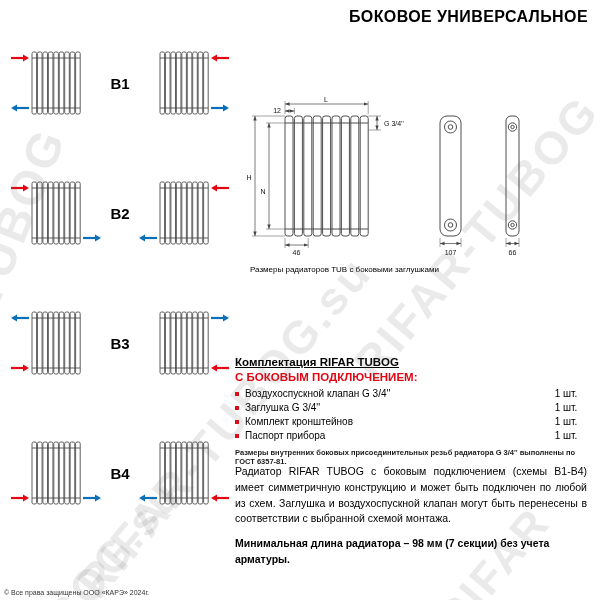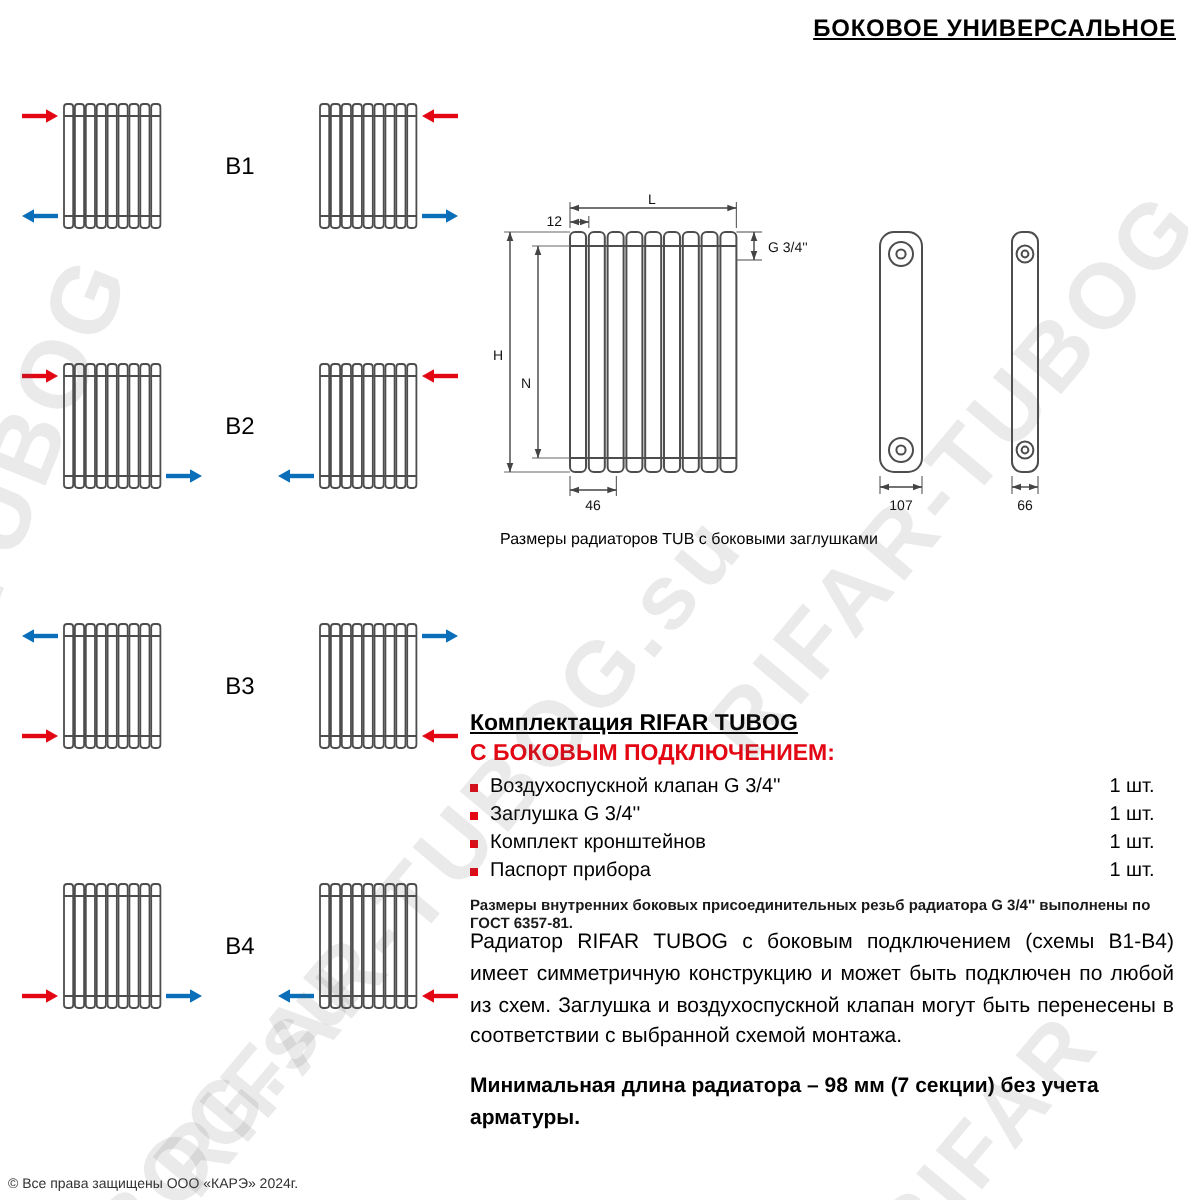--- a/index.html
+++ b/index.html
@@ -15,30 +15,30 @@
   .wm{position:absolute;font-weight:bold;white-space:nowrap;
       color:rgba(90,90,90,0.13);letter-spacing:3px;}
   .wm1{font-size:48px;left:-78px;top:190px;transform:rotate(-68deg);}
   .wm2{font-size:46px;left:10px;top:400px;transform:rotate(-50deg);}
   .wm3{font-size:46px;left:300px;top:210px;transform:rotate(-50deg);}
   .wm4{font-size:44px;left:-30px;top:555px;transform:rotate(-50deg);}
   .wm5{font-size:44px;left:420px;top:545px;transform:rotate(-50deg);}
   
   .page-title{
     position:absolute;top:7px;right:12px;z-index:2;
-    font-size:12px;font-weight:800;line-height:1.25;letter-spacing:.4px;text-decoration:underline;
+    font-size:16px;font-weight:800;line-height:1.25;letter-spacing:.4px;
   }
   
   .schemes{
     position:absolute;left:8px;top:44px;width:224px;z-index:2;
     display:flex;flex-direction:column;gap:52px;
   }
   .scheme-row{display:flex;align-items:center;height:78px;}
   .rad-svg{width:96px;height:78px;display:block;}
-  .scheme-label{width:32px;text-align:center;font-size:12px;font-weight:normal;}
+  .scheme-label{width:32px;text-align:center;font-size:15px;font-weight:bold;}
   
   .drawing{position:absolute;left:240px;top:96px;width:350px;z-index:2;}
   .drawing svg{display:block;font-family:"Liberation Sans",sans-serif;}
   .drawing-caption{font-size:8px;margin:1px 0 0 10px;color:#000;}
   
   .kit{position:absolute;left:235px;top:356px;width:352px;z-index:2;}
   .kit-title{font-size:11.5px;font-weight:bold;text-decoration:underline;}
   .kit-subtitle{font-size:11.5px;font-weight:bold;color:var(--red);margin-top:3px;}
   .kit-list{margin-top:5px;}
   .kit-item{display:flex;align-items:center;font-size:10px;margin:3px 0;}

